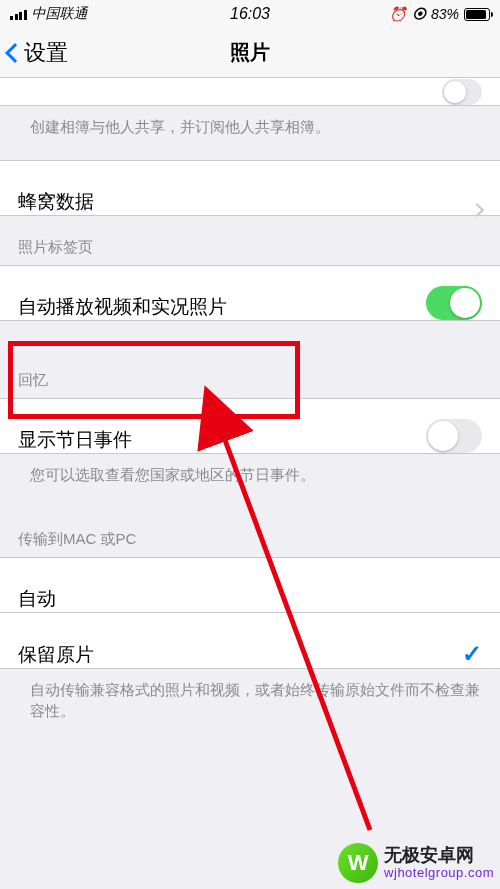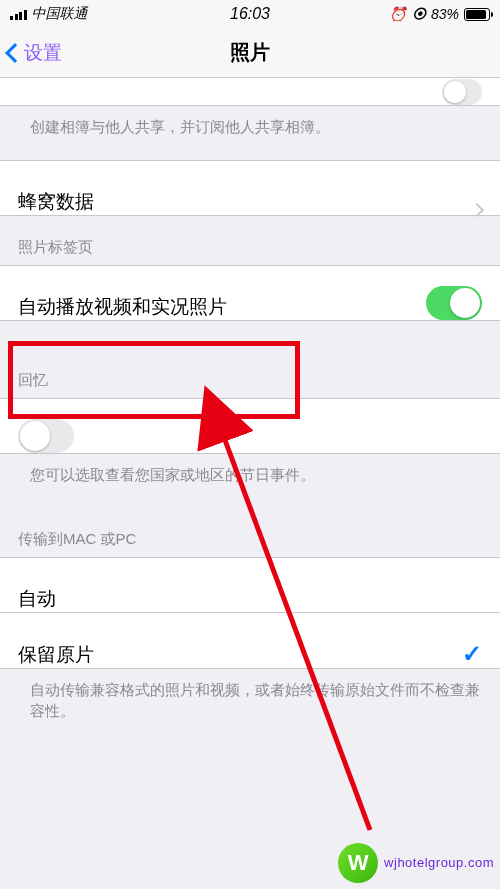--- a/index.html
+++ b/index.html
@@ -12,21 +12,21 @@
   .sb1{height:4px}.sb2{height:6px}.sb3{height:8px}.sb4{height:10px}
   .carrier { font-size: 14px; font-weight: 500; }
   .time { position: absolute; left: 50%; transform: translateX(-50%); font-size: 16px; font-weight: 500; }
   .alarm-icon, .orient-icon { font-size: 14px; }
   .battery-text { font-size: 14px; font-weight: 500; }
   .battery-icon { width: 26px; height: 13px; border: 1.5px solid #000; border-radius: 3px; position: relative; }
   .battery-icon::after { content:""; position:absolute; right:-4px; top:3px; width:2.5px; height:5px; background:#000; border-radius:0 2px 2px 0; }
   .battery-fill { position:absolute; left:1px; top:1px; bottom:1px; width: 82%; background:#000; border-radius:1.5px; }
 
   .nav-bar { height: 50px; background: #f7f7f8; border-bottom: 1px solid #c8c7cc; display: flex; align-items: center; position: relative; }
-  .nav-back { display: flex; align-items: center; gap: 2px; color: #8b5cf6; font-size: 19px; padding-left: 8px; cursor: pointer; }
+  .nav-back { display: flex; align-items: center; gap: 2px; color: #000000; font-size: 22px; padding-left: 8px; cursor: pointer; }
   .chev-left { width: 14px; height: 14px; border-left: 3px solid #007aff; border-bottom: 3px solid #007aff; transform: rotate(45deg); }
   .nav-title { position: absolute; left: 50%; transform: translateX(-50%); font-size: 20px; font-weight: 600; }
 
   .content { position: absolute; top: 78px; left: 0; right: 0; bottom: 0; overflow: hidden; }
 
   .cell { background: #fff; min-height: 56px; display: flex; align-items: flex-end; padding: 0 18px; border-top: 0.5px solid #c8c7cc; border-bottom: 0.5px solid #c8c7cc; position: relative; }
   .cell + .cell { border-top: none; }
   .cell-label { font-size: 19px; flex: 1; }
   .footer-text { padding: 10px 18px 22px; font-size: 15px; color: #8a8a8d; line-height: 1.45; margin-left: 12px; }
   .header-text { padding: 22px 18px 8px; font-size: 15px; color: #8a8a8d; }
@@ -104,20 +104,21 @@
   <div class="header-text">照片标签页</div>
   <div class="cell">
     <span class="cell-label">自动播放视频和实况照片</span>
     <div class="switch on">
         <div class="switch-knob"></div>
       </div>
   </div>
 
   <div class="header-text" style="padding-top:50px">回忆</div>
   <div class="cell">
+    <span class="cell-label">显示节日事件</span>
     <div class="switch off">
         <div class="switch-knob"></div>
       </div>
   </div>
   <div class="footer-text">您可以选取查看您国家或地区的节日事件。</div>
 
   <div class="header-text">传输到MAC 或PC</div>
   <div class="cell">
     <span class="cell-label">自动</span>
   </div>
@@ -135,15 +136,16 @@
     <marker id="ah" markerWidth="12" markerHeight="12" refX="2" refY="6" orient="auto">
       <path d="M0,0 L12,6 L0,12 Z" fill="#e60012"></path>
     </marker>
   </defs>
   <line x1="370" y1="830" x2="222" y2="432" stroke="#e60012" stroke-width="5" marker-end="url(#ah)"></line>
 </svg>
 
 <div class="watermark">
   <div class="wm-logo">W</div>
   <div class="wm-text">
+    <span class="wm-line1">无极安卓网</span>
     <span class="wm-line2">wjhotelgroup.com</span>
   </div>
 </div>
 
 </body></html>

